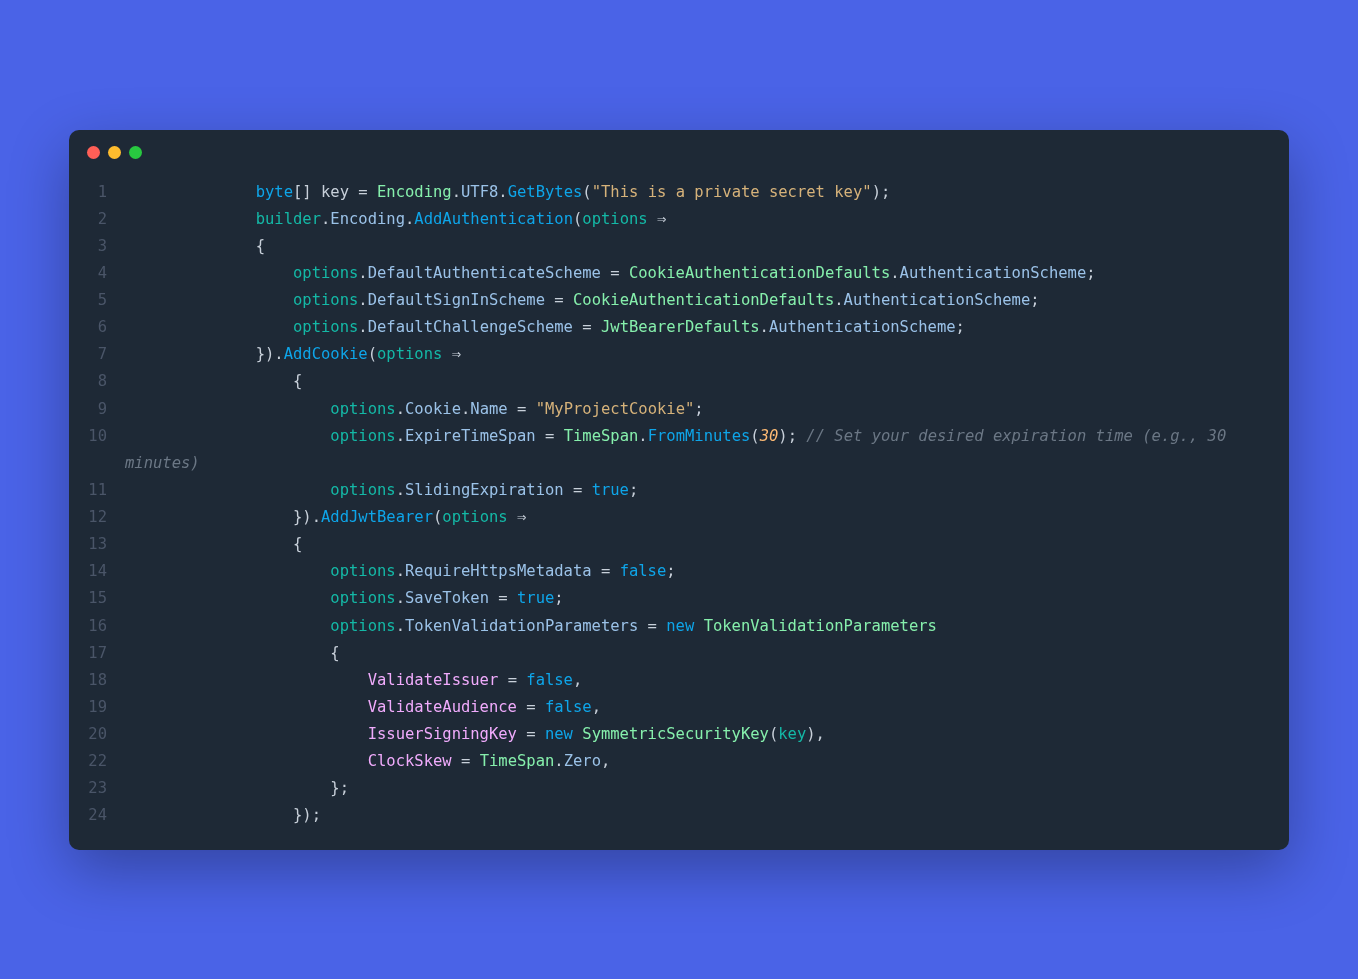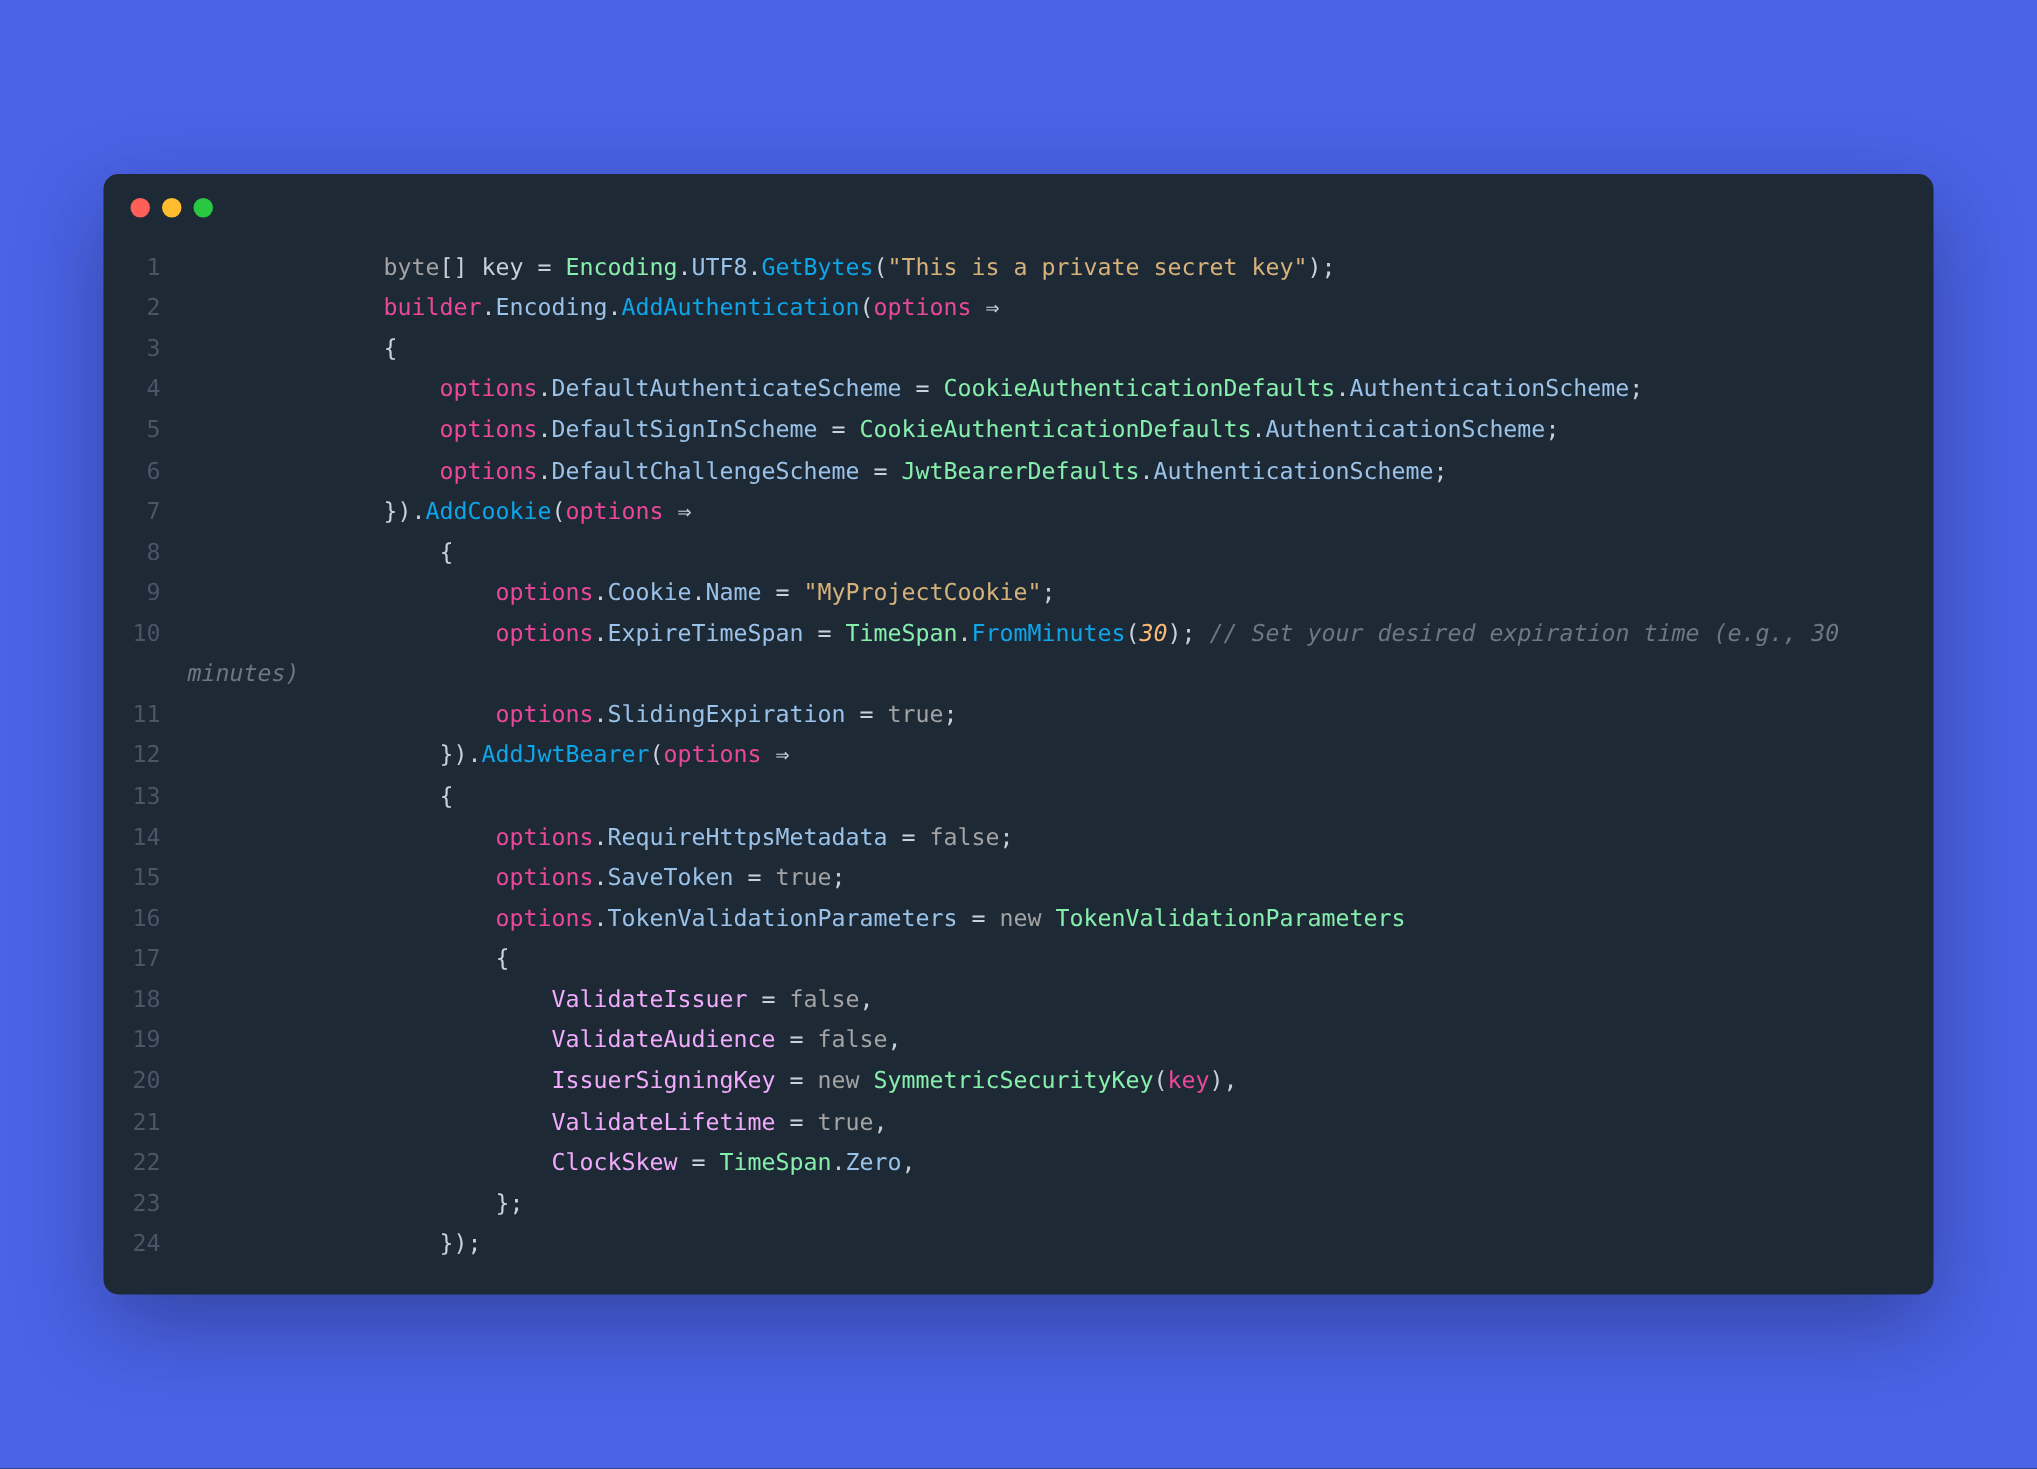--- a/index.html
+++ b/index.html
@@ -51,28 +51,28 @@
     min-width: 38px;
     text-align: right;
     padding-right: 18px;
     user-select: none;
     flex-shrink: 0;
   }
   .code {
     color: #c8d0da;
     flex: 1;
   }
-  .kw { color: #a3a3a3; }        
+  .kw { color: #0ea5e9; }        
   .cls { color: #86efac; }       
   .mem { color: #9bc2e8; }       
   .fn { color: #0ea5e9; }        
   .str { color: #d6b27a; }       
   .num { color: #fdba74; font-style: italic; }       
   .prop { color: #f0abfc; }      
-  .id { color: #ec4899; }        
+  .id { color: #14b8a6; }        
   .op { color: #c8d0da; }        
   .cmt { color: #6b7785; font-style: italic; }
 </style>
 </head>
 <body>
 
 <div class="window">
   <div class="titlebar">
     <div class="dot dot-red"></div>
     <div class="dot dot-yellow"></div>
@@ -92,18 +92,17 @@
       <div class="line"><span class="ln">11</span><span class="code"><span class="op">                      </span><span class="id">options</span><span class="op">.</span><span class="mem">SlidingExpiration</span><span class="op"> = </span><span class="kw">true</span><span class="op">;</span></span></div>
       <div class="line"><span class="ln">12</span><span class="code"><span class="op">                  }).</span><span class="fn">AddJwtBearer</span><span class="op">(</span><span class="id">options</span><span class="op"> ⇒</span></span></div>
       <div class="line"><span class="ln">13</span><span class="code"><span class="op">                  {</span></span></div>
       <div class="line"><span class="ln">14</span><span class="code"><span class="op">                      </span><span class="id">options</span><span class="op">.</span><span class="mem">RequireHttpsMetadata</span><span class="op"> = </span><span class="kw">false</span><span class="op">;</span></span></div>
       <div class="line"><span class="ln">15</span><span class="code"><span class="op">                      </span><span class="id">options</span><span class="op">.</span><span class="mem">SaveToken</span><span class="op"> = </span><span class="kw">true</span><span class="op">;</span></span></div>
       <div class="line"><span class="ln">16</span><span class="code"><span class="op">                      </span><span class="id">options</span><span class="op">.</span><span class="mem">TokenValidationParameters</span><span class="op"> = </span><span class="kw">new</span><span class="op"> </span><span class="cls">TokenValidationParameters</span></span></div>
       <div class="line"><span class="ln">17</span><span class="code"><span class="op">                      {</span></span></div>
       <div class="line"><span class="ln">18</span><span class="code"><span class="op">                          </span><span class="prop">ValidateIssuer</span><span class="op"> = </span><span class="kw">false</span><span class="op">,</span></span></div>
       <div class="line"><span class="ln">19</span><span class="code"><span class="op">                          </span><span class="prop">ValidateAudience</span><span class="op"> = </span><span class="kw">false</span><span class="op">,</span></span></div>
       <div class="line"><span class="ln">20</span><span class="code"><span class="op">                          </span><span class="prop">IssuerSigningKey</span><span class="op"> = </span><span class="kw">new</span><span class="op"> </span><span class="cls">SymmetricSecurityKey</span><span class="op">(</span><span class="id">key</span><span class="op">),</span></span></div>
-      <div class="line"><span class="ln">21</span><span class="code"><span class="op">                          </span><span class="prop">ValidateLifetime</span><span class="op"> = </span><span class="kw">true</span><span class="op">,</span></span></div>
       <div class="line"><span class="ln">22</span><span class="code"><span class="op">                          </span><span class="prop">ClockSkew</span><span class="op"> = </span><span class="cls">TimeSpan</span><span class="op">.</span><span class="mem">Zero</span><span class="op">,</span></span></div>
       <div class="line"><span class="ln">23</span><span class="code"><span class="op">                      };</span></span></div>
       <div class="line"><span class="ln">24</span><span class="code"><span class="op">                  });</span></span></div>
     </div>
 </div>
 
 </body></html>

